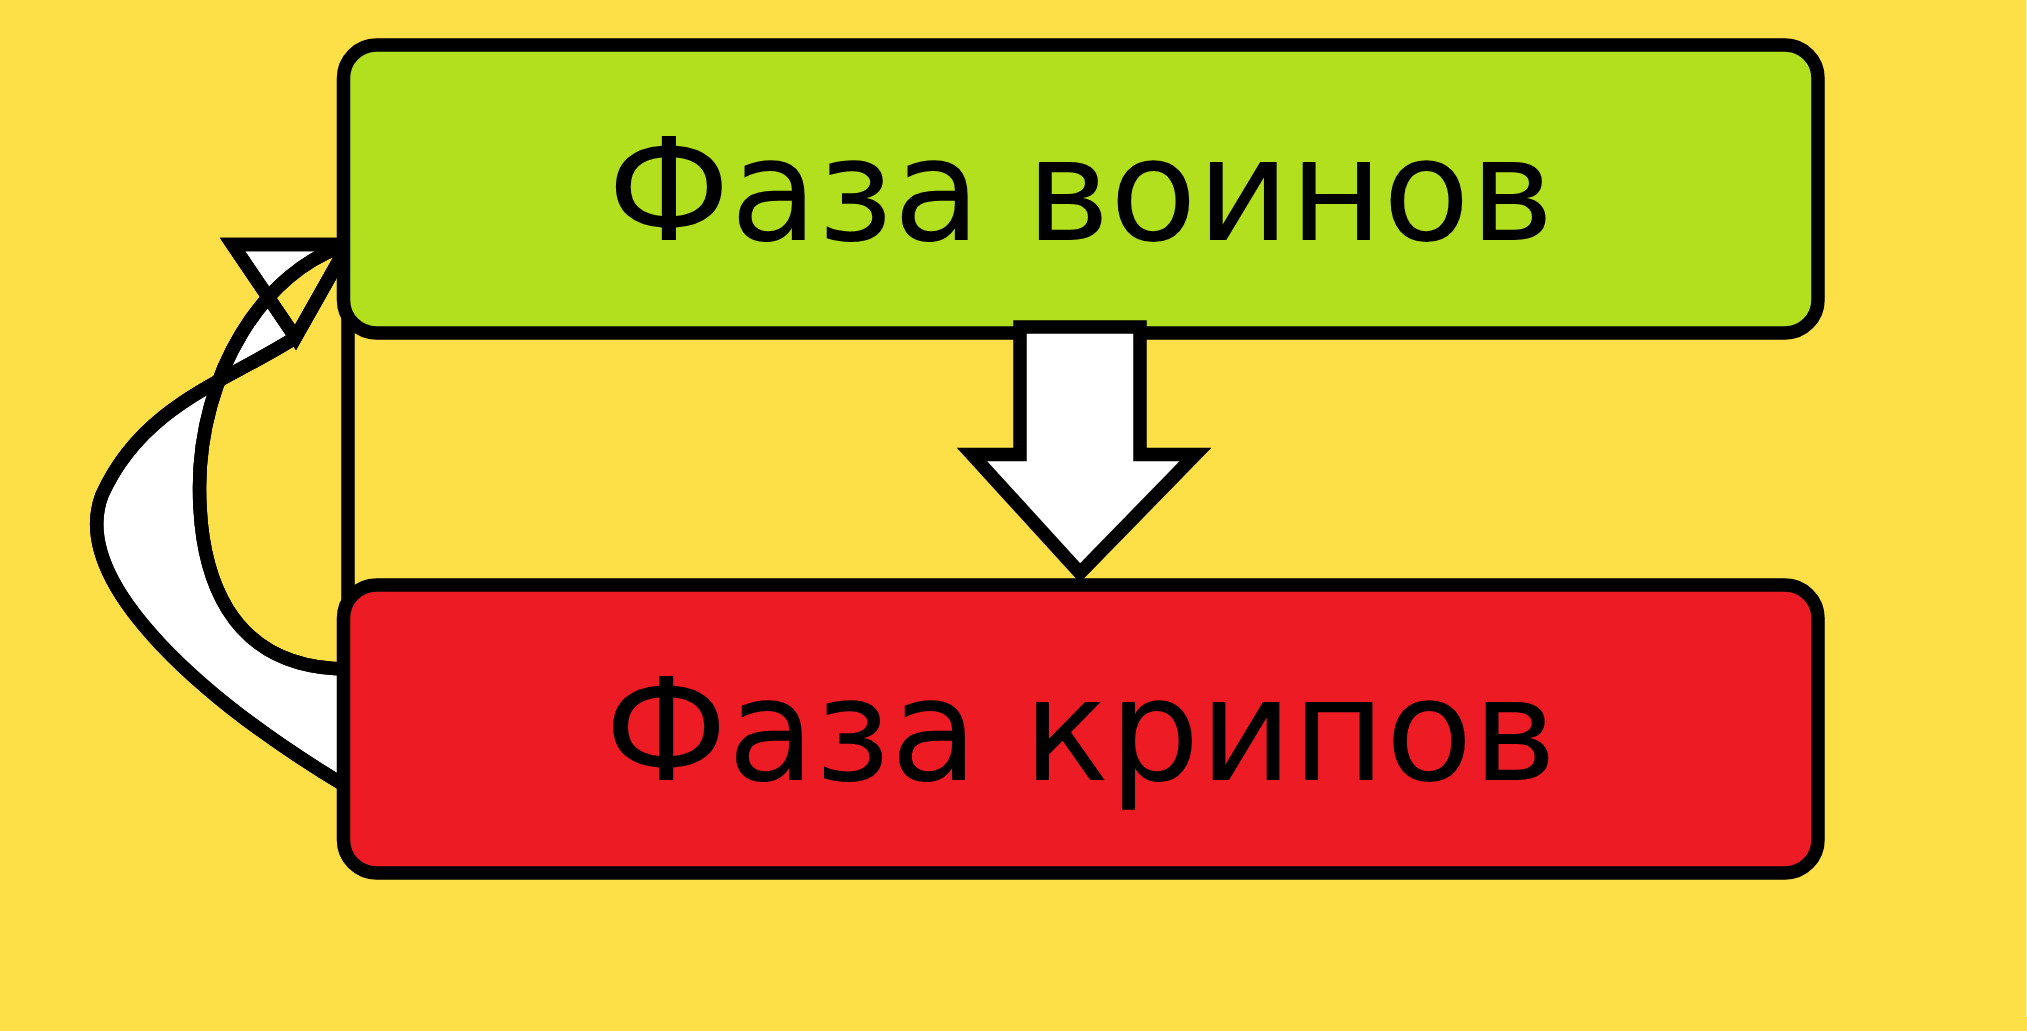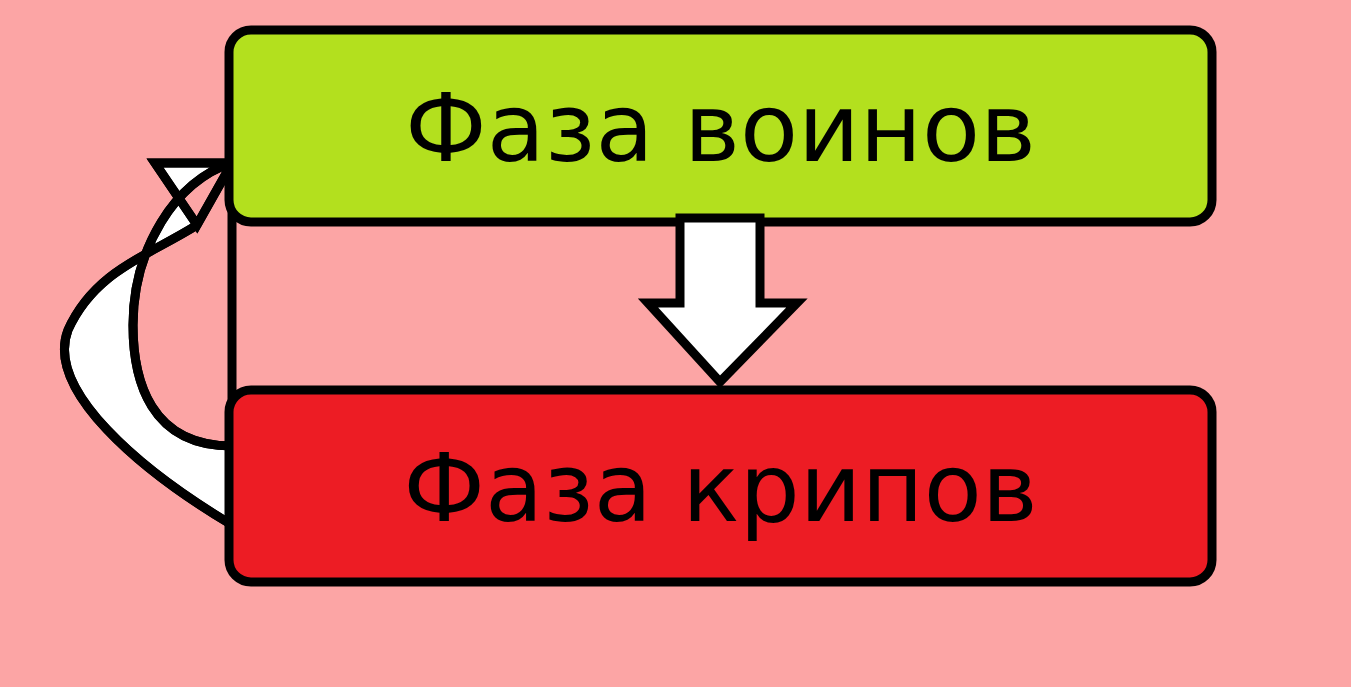--- a/index.html
+++ b/index.html
@@ -44,21 +44,21 @@
     fill: #ffffff;
     stroke: #000000;
     stroke-width: 9;
     stroke-linejoin: miter;
     stroke-linecap: butt;
   }
 </style>
 </head>
 <body>
 
-<div id="canvas" style="width: 1351px; height: 687px; background: #fca5a5;">
+<div id="canvas" style="width: 1351px; height: 687px; background: #fde047;">
   <svg id="diagram-svg" viewBox="0 0 1351 687" xmlns="http://www.w3.org/2000/svg">
 
     <g>
       <path class="connector" d="M 232,446
                C 150,446 133,380 133,325
                C 133,250 175,180 232,163
                L 155,163
                L 197,225
                L 232,163
                M 232,163

